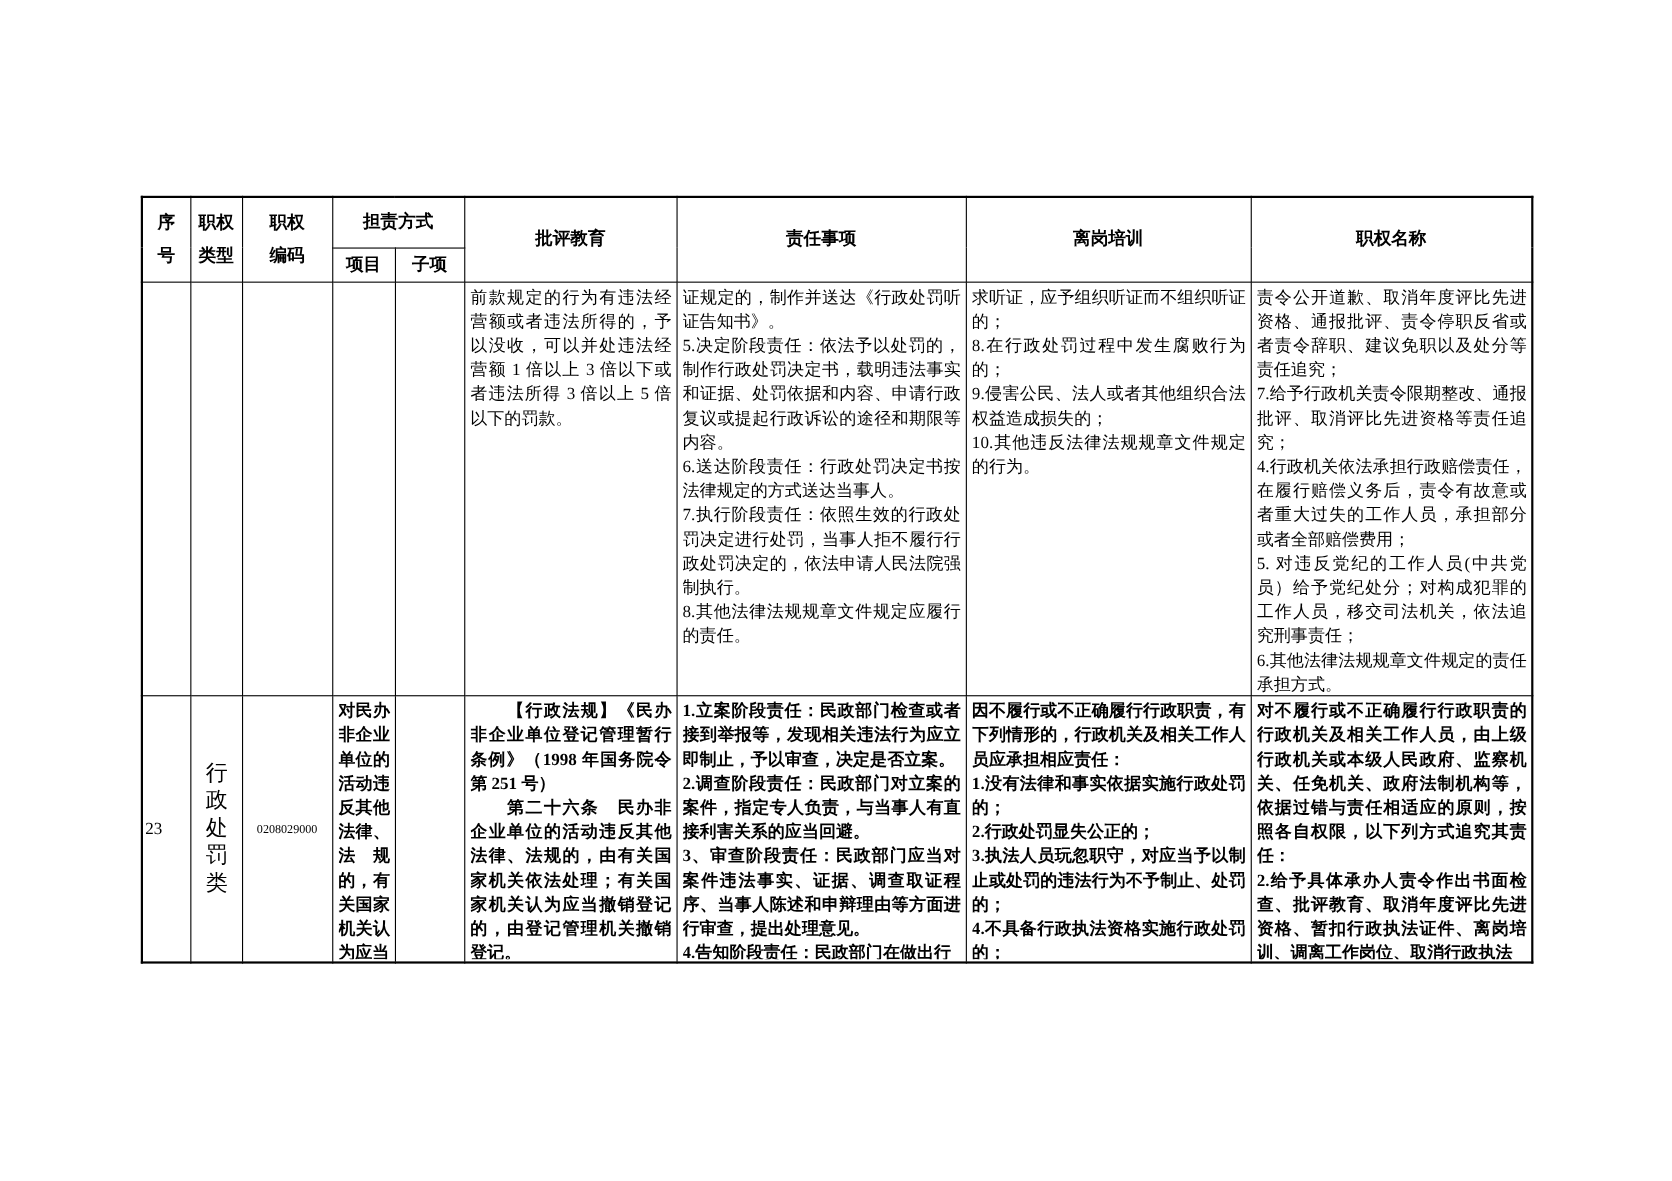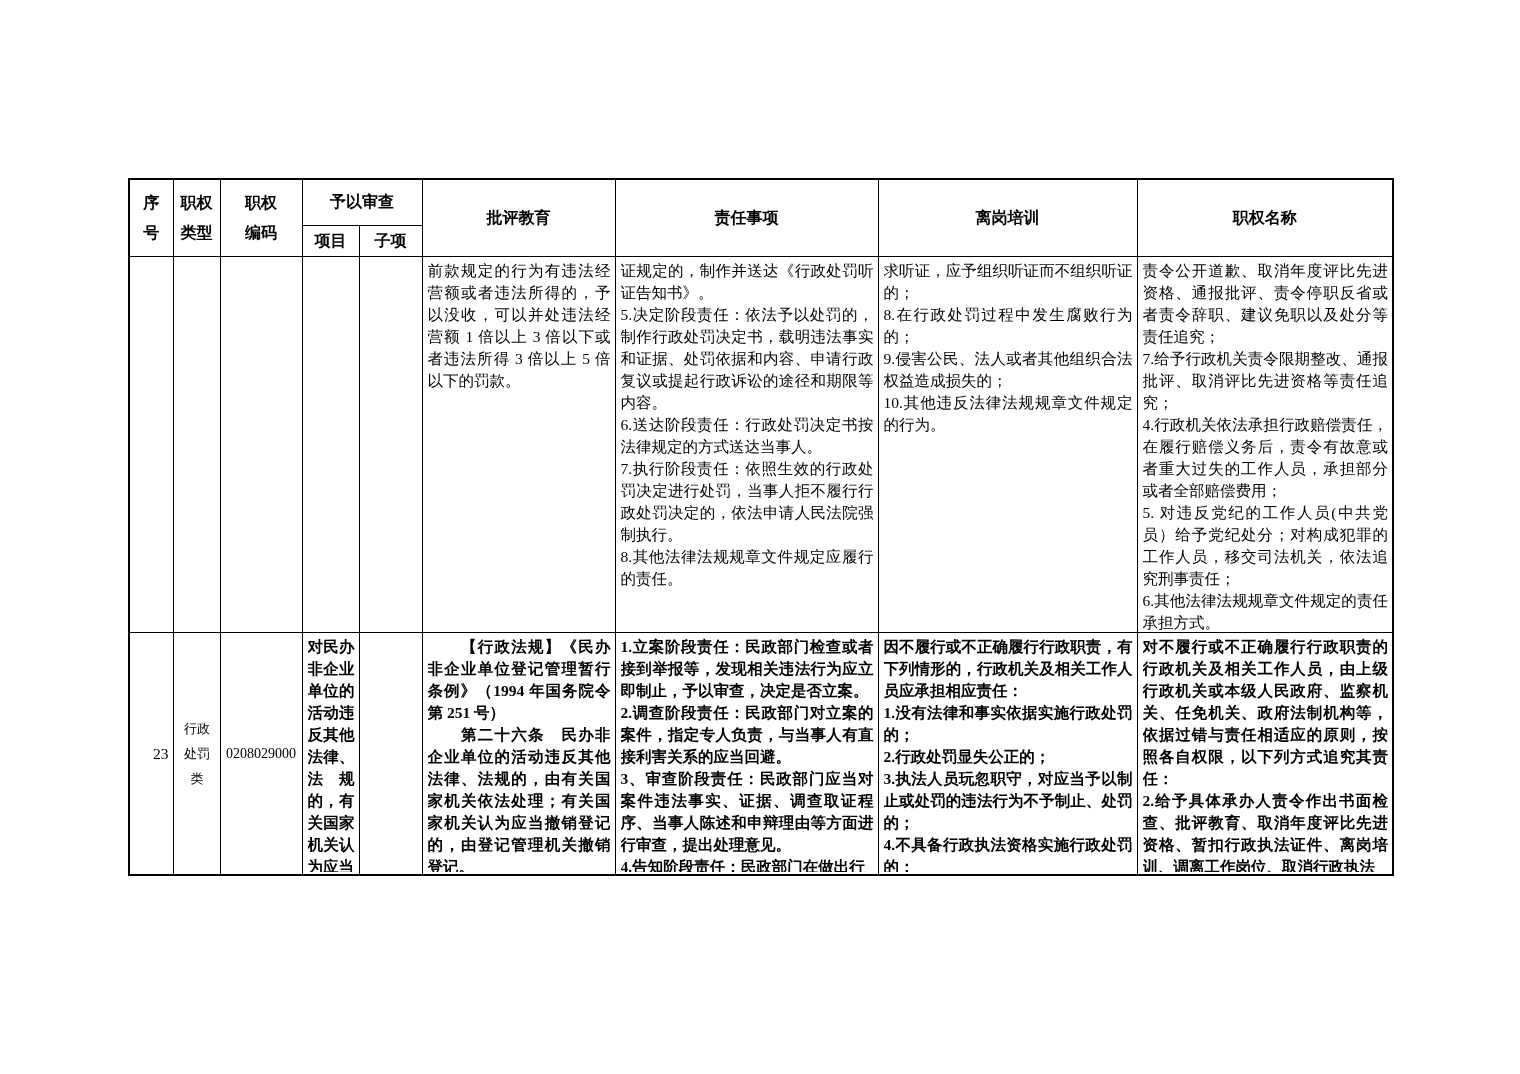--- a/index.html
+++ b/index.html
@@ -53,33 +53,33 @@
     vertical-align: middle;
   }
   .cell-box {
     white-space: pre-line;
     text-align: justify;
     overflow: hidden;
   }
   .box1 { height: 370px; }
   .box2 { height: 236px; font-weight: bold; }
   td.num-cell {
-    text-align: right;
+    text-align: left;
     padding-left: 2px;
     font-size: 15.5px;
   }
   td.code-cell {
     text-align: center;
     padding-left: 0;
     padding-right: 0;
-    font-size: 14px;
+    font-size: 11px;
   }
   td.type-cell {
     text-align: center;
-    font-size: 13px;
+    font-size: 20px;
     line-height: 25px;
   }
 </style>
 </head>
 <body>
 
 <div class="page">
   <table class="doc-table">
     <colgroup>
       <col style="width:44px">
@@ -93,21 +93,21 @@
       <col style="width:256px">
     </colgroup>
     <tbody>
         <tr class="h1">
       <th rowspan="2">序
 号</th>
       <th rowspan="2">职权
 类型</th>
       <th rowspan="2">职权
 编码</th>
-      <th colspan="2">予以审查</th>
+      <th colspan="2">担责方式</th>
       <th rowspan="2">批评教育</th>
       <th rowspan="2">责任事项</th>
       <th rowspan="2">离岗培训</th>
       <th rowspan="2">职权名称</th>
     </tr>
     <tr class="h2">
       <th>项目</th>
       <th>子项</th>
     </tr>
 
@@ -146,21 +146,21 @@
 
     <tr class="r2">
       <td class="mid num-cell">23</td>
       <td class="mid type-cell">行政处罚类</td>
       <td class="mid code-cell">0208029000</td>
       <td>
         <div class="cell-box box2">对民办非企业单位的活动违反其他法律、法规的，有关国家机关认为应当</div>
       </td>
       <td></td>
       <td>
-        <div class="cell-box box2">　　【行政法规】《民办非企业单位登记管理暂行条例》（1994 年国务院令第 251 号）
+        <div class="cell-box box2">　　【行政法规】《民办非企业单位登记管理暂行条例》（1998 年国务院令第 251 号）
 　　第二十六条　民办非企业单位的活动违反其他法律、法规的，由有关国家机关依法处理；有关国家机关认为应当撤销登记的，由登记管理机关撤销登记。</div>
       </td>
       <td>
         <div class="cell-box box2">1.立案阶段责任：民政部门检查或者接到举报等，发现相关违法行为应立即制止，予以审查，决定是否立案。
 2.调查阶段责任：民政部门对立案的案件，指定专人负责，与当事人有直接利害关系的应当回避。
 3、审查阶段责任：民政部门应当对案件违法事实、证据、调查取证程序、当事人陈述和申辩理由等方面进行审查，提出处理意见。
 4.告知阶段责任：民政部门在做出行</div>
       </td>
       <td>
         <div class="cell-box box2">因不履行或不正确履行行政职责，有下列情形的，行政机关及相关工作人员应承担相应责任：

